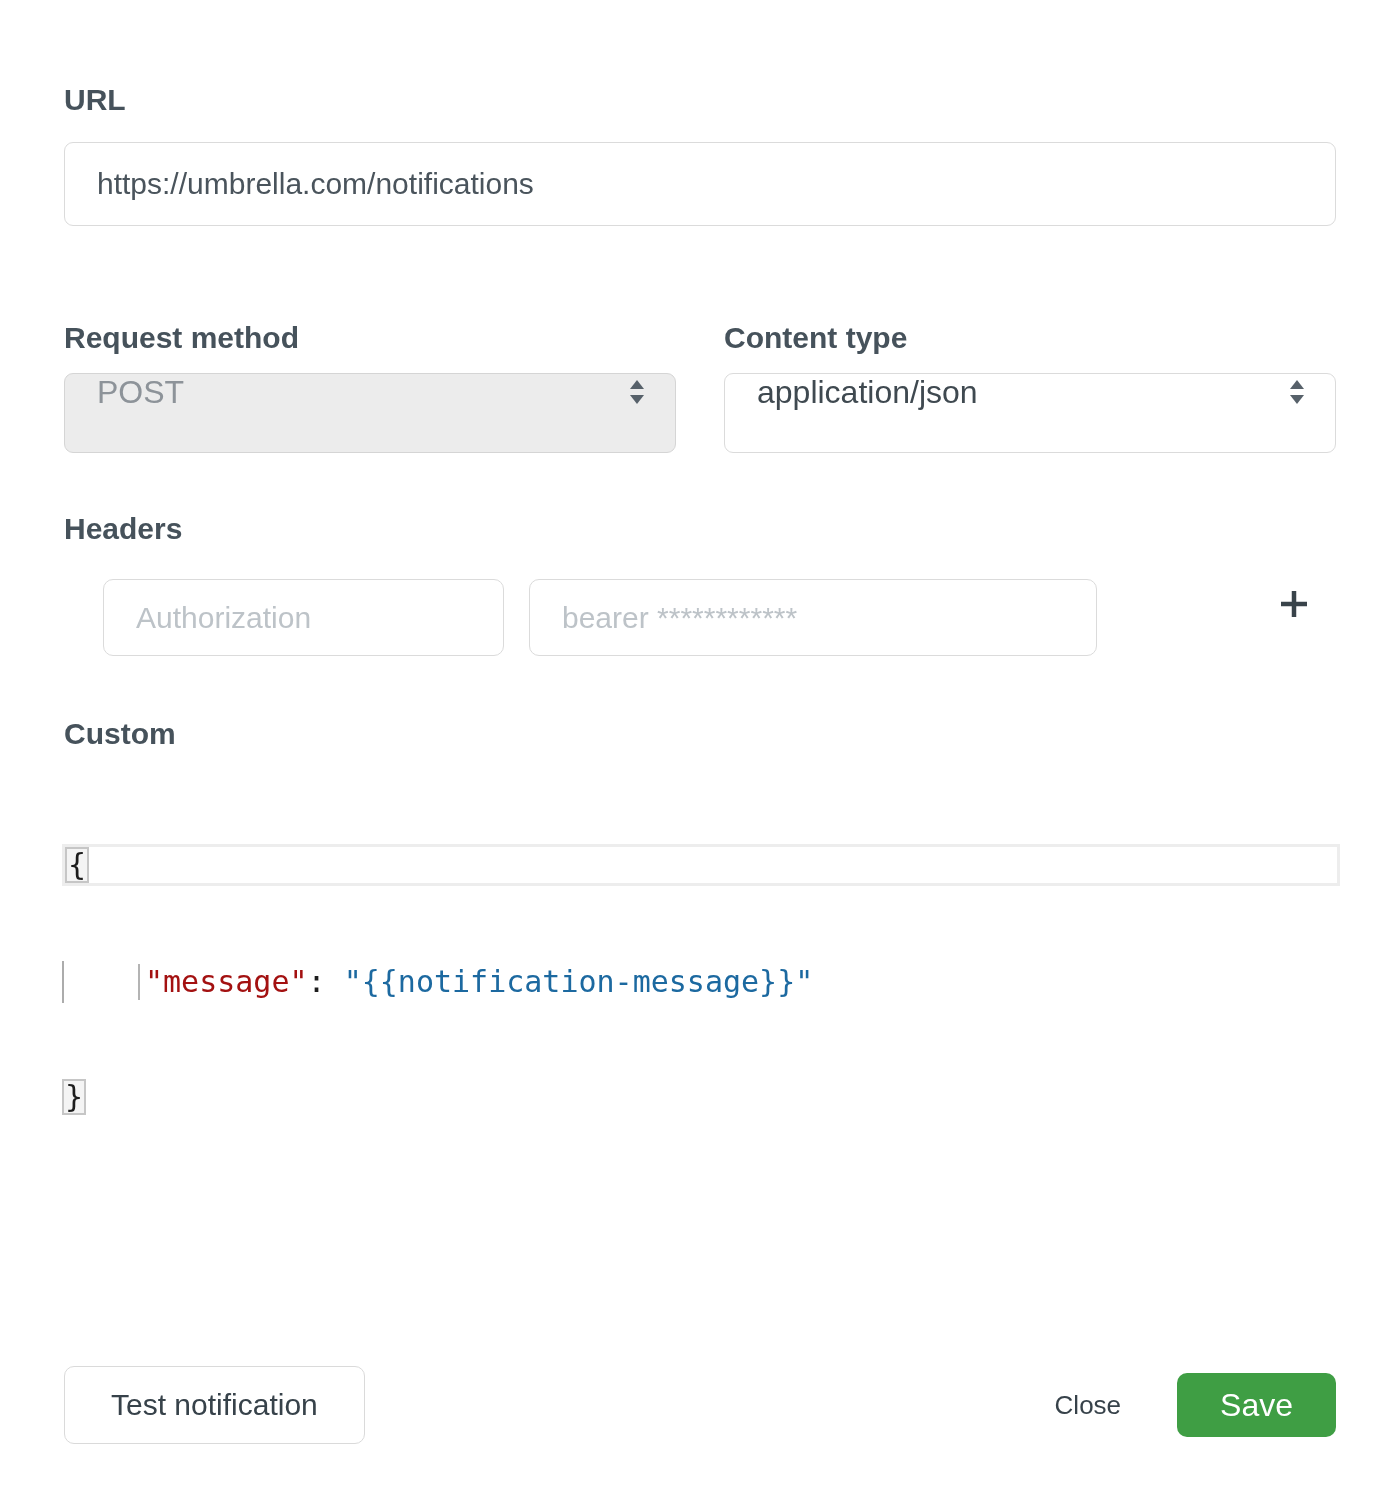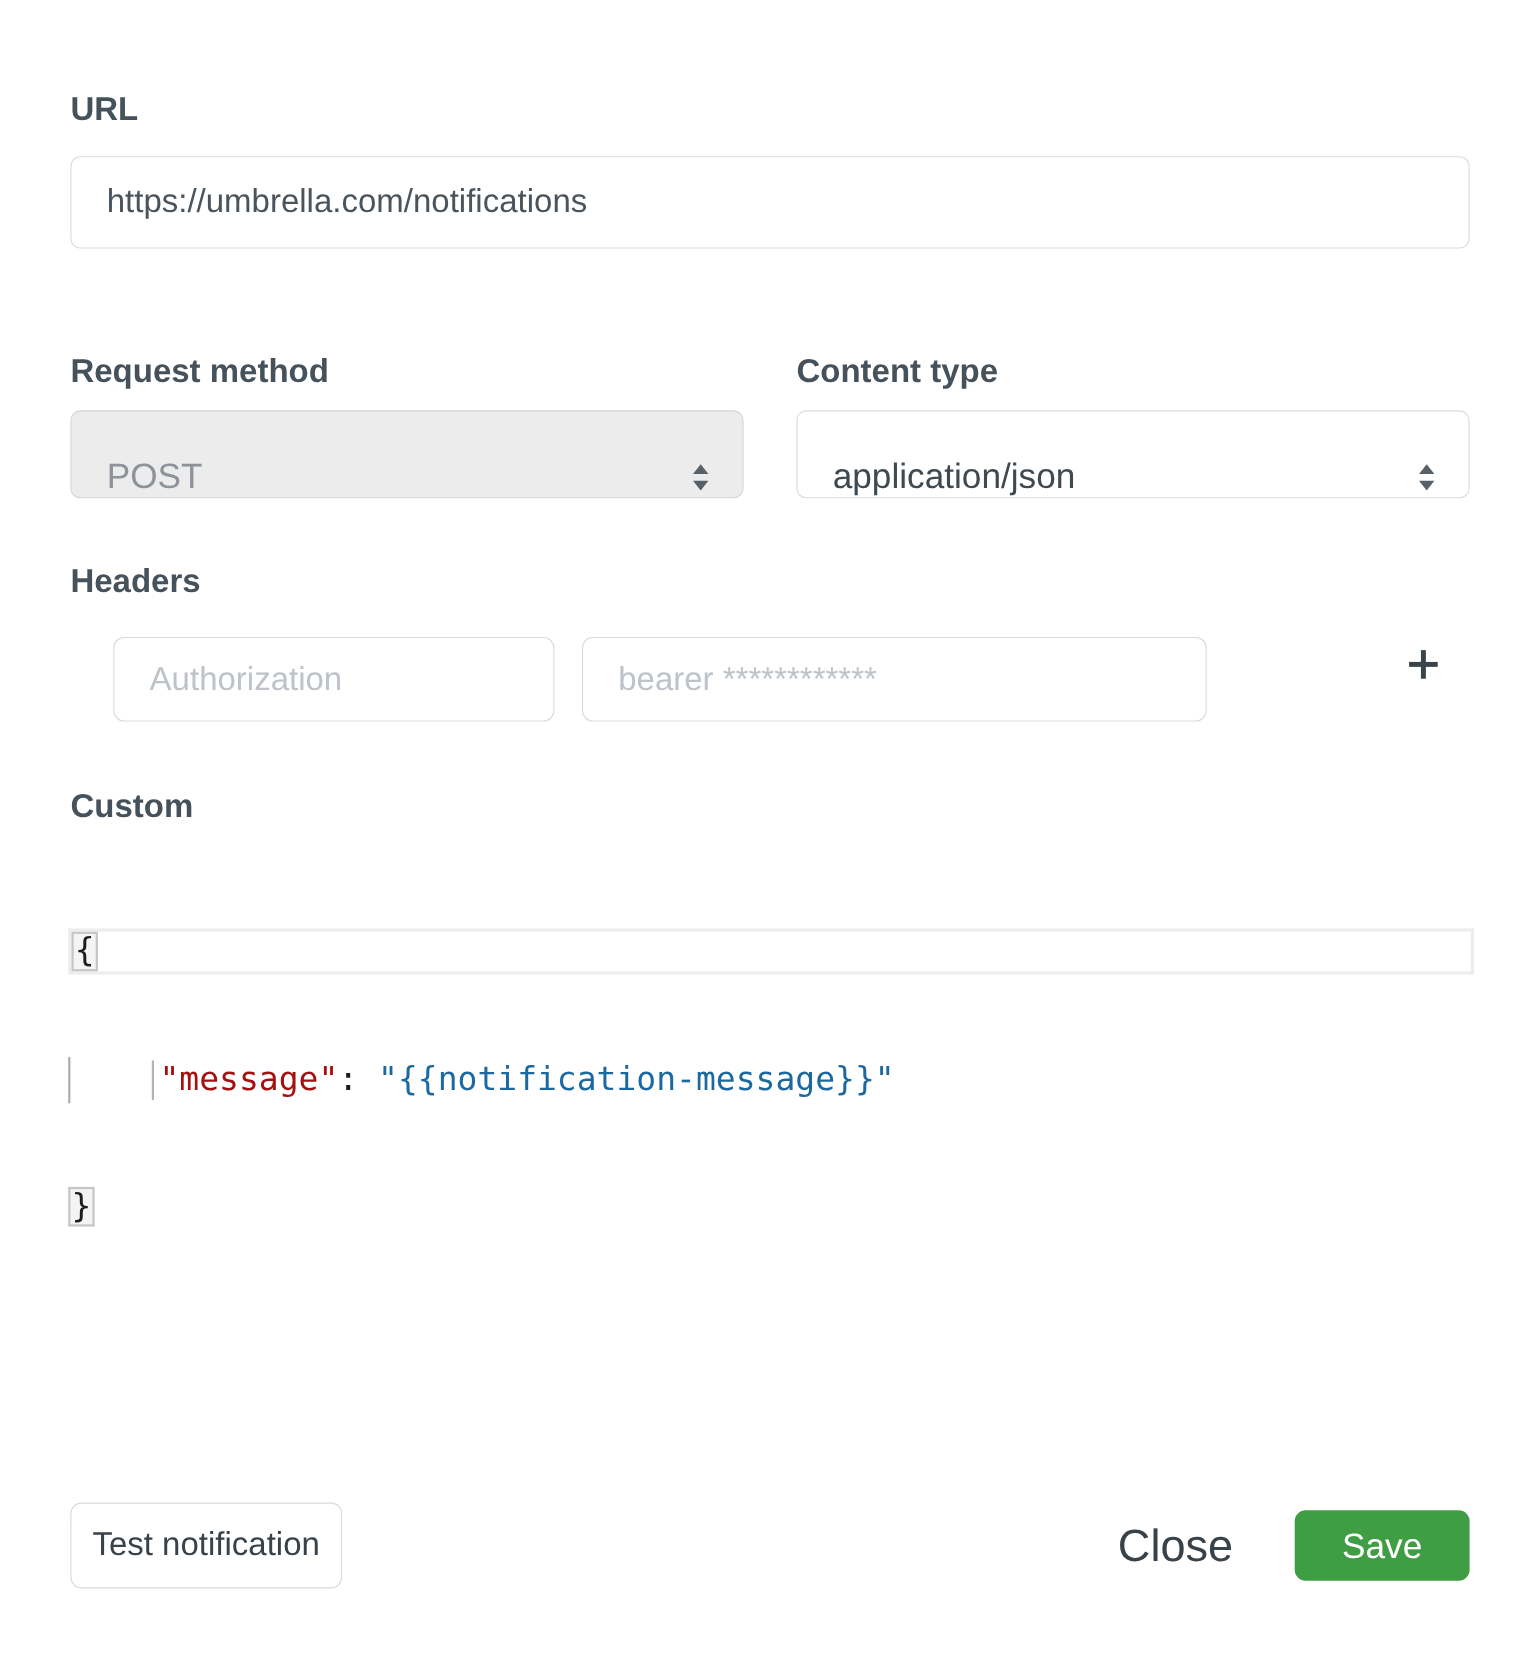--- a/index.html
+++ b/index.html
@@ -23,21 +23,21 @@
     padding:0 32px; font-size:30px; color:#4a545c; outline:none;
     font-family:"Liberation Sans","DejaVu Sans",sans-serif; background:#fff;
   }
   .url-section .text-input { margin-top:26px; }
   .text-input::placeholder { color:#bdc3c8; opacity:1; }
 
   
   .row-two { display:flex; gap:48px; margin-top:96px; }
   .row-two .col { flex:1; min-width:0; }
   .select {
-    margin-top:19px; height:80px; border-radius:9px; display:flex; align-items:flex-end;
+    margin-top:19px; height:80px; border-radius:9px; display:flex; align-items:flex-start;
     justify-content:space-between; padding:0 26px 0 32px; font-size:32px; cursor:pointer;
   }
   .select.is-disabled { background:#ececec; border:1px solid #d5d5d5; color:#8d9399; cursor:default; }
   .select.is-enabled  { background:#ffffff; border:1px solid #dbdbdb; color:#3f4950; }
   .caret svg { display:block; }
 
   
   .headers-section { margin-top:60px; }
   .headers-row { margin-top:34px; display:flex; align-items:flex-start;padding-left:39px; }
   .hdr-name  { width:401px; height:77px; border-radius:10px; }
@@ -59,25 +59,25 @@
     width:24px; height:36px; background:#f4f4f4; border:2px solid #c6c6c6;
   }
   .code-line.mid { padding-left:83px; height:40px; }
   .code-line.mid::before { content:""; position:absolute; left:0;  top:-1px; bottom:-1px; width:2px; background:#acacac; }
   .code-line.mid::after  { content:""; position:absolute; left:76px; top:2px; bottom:2px; width:2px; background:#b4b4b4; }
   .code-colon { color:#1d1d1d; }
 
   
   .dlg-footer { position:absolute; left:64px; right:64px; bottom:64px; display:flex; align-items:center; }
   .test-btn {
-    height:78px; padding:0 19px; background:#fff; border:1px solid #dadada; border-radius:10px;
+    height:78px; padding:0 46px; background:#fff; border:1px solid #dadada; border-radius:10px;
     font-size:30px; color:#37424a; cursor:pointer; font-family:inherit;
   }
   .footer-spacer { flex:1; }
-  .close-text-btn { background:none; border:none; font-size:41px; color:#37424a; cursor:pointer;
+  .close-text-btn { background:none; border:none; font-size:26px; color:#37424a; cursor:pointer;
                     font-family:inherit; padding:0; margin-right:56px; }
   .save-btn { height:64px; padding:0 43px; border:none; border-radius:10px; color:#fff;
               font-size:32px; cursor:pointer; font-family:inherit; }
 </style>
 </head>
 <body>
 
 <div class="modal">
 
 

